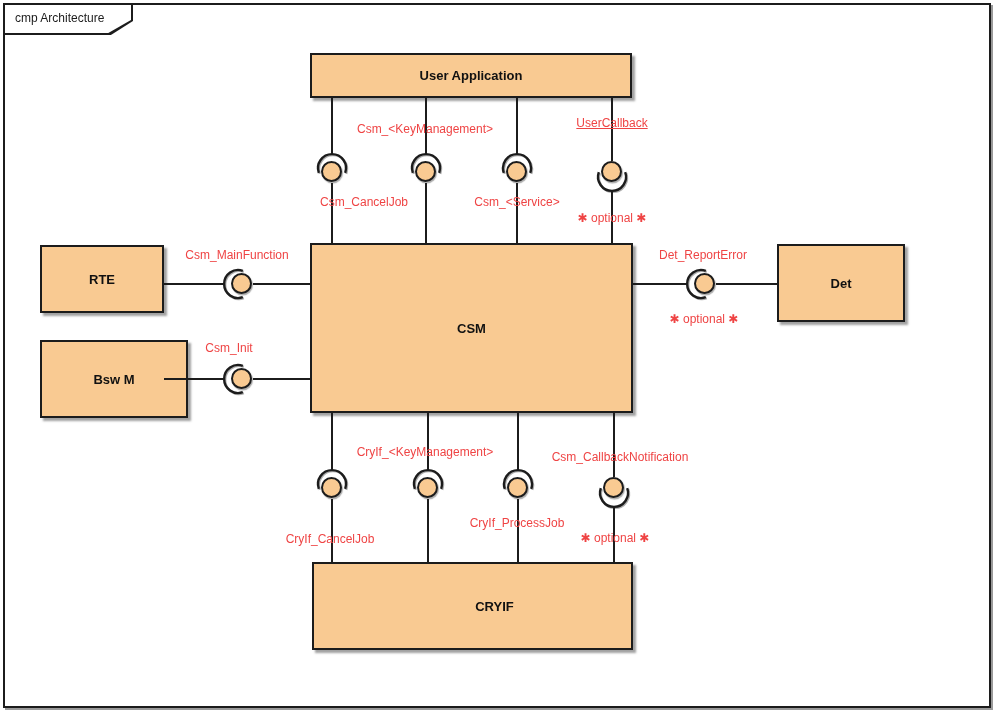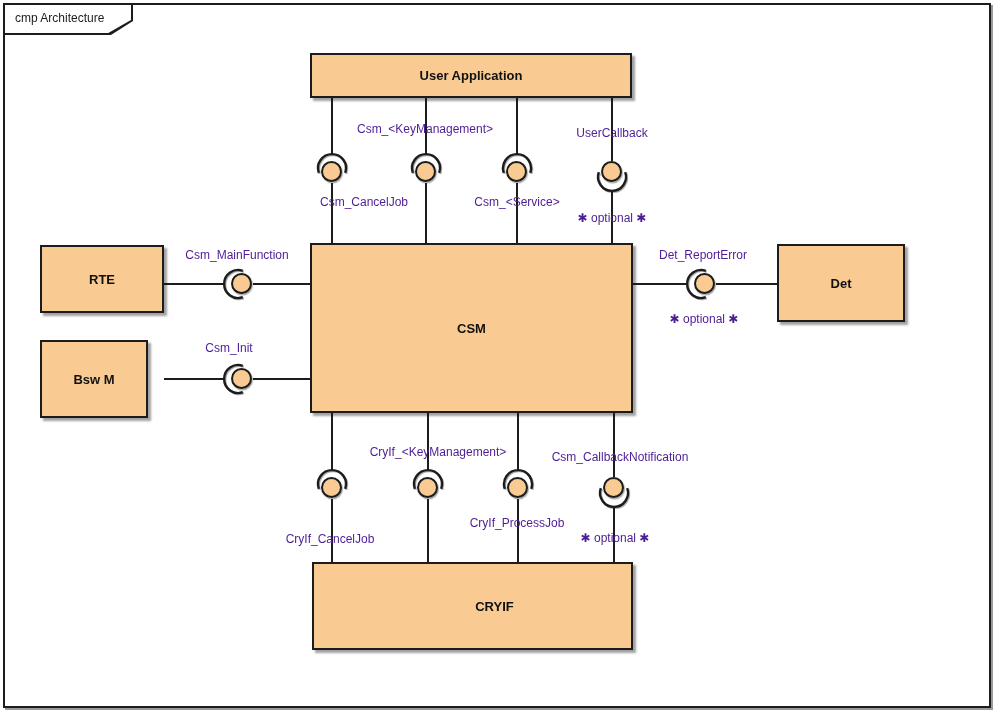--- a/index.html
+++ b/index.html
@@ -42,42 +42,42 @@
     position:absolute; width:17px; height:17px; border:2px solid #1c1c1c;
     border-radius:50%; background:#f9ca92;
     box-shadow:1px 1.5px 1px rgba(70,70,70,0.45);
   }
   svg.socket {
     position:absolute; width:34px; height:34px; overflow:visible;
     filter:drop-shadow(1px 1.5px 0.5px rgba(70,70,70,0.45));
   }
   svg.socket path { fill:none; stroke:#1c1c1c; stroke-width:2.4; }
   .lbl {
-    position:absolute; font-size:12px; color:#4c1d95;
+    position:absolute; font-size:12px; color:#ef4444;
     white-space:nowrap; transform:translateX(-50%);
   }
 </style>
 </head>
 <body>
 
 <div class="frame"></div>
 <div class="tab-outer"></div>
 <div class="tab-inner"></div>
 <div class="tab-label">cmp Architecture</div>
 
 <div class="comp" style="left:310px; top:53px;  width:322px; height:45px;">
     <span>User Application</span>
   </div>
 <div class="comp" style="left:310px; top:243px; width:323px; height:170px;">
     <span>CSM</span>
   </div>
 <div class="comp" style="left:40px;  top:245px; width:124px; height:68px;">
     <span>RTE</span>
   </div>
-<div class="comp" style="left:40px;  top:340px; width:108px; height:78px;">
+<div class="comp" style="left:40px;  top:340px; width:148px; height:78px;">
     <span>Bsw M</span>
   </div>
 <div class="comp" style="left:777px; top:244px; width:128px; height:78px;">
     <span>Det</span>
   </div>
 <div class="comp" style="left:312px; top:562px; width:321px; height:88px;padding-left:44px;">
     <span>CRYIF</span>
   </div>
 
 <div class="vline" style="left:331px; top:98px;  height:56px;"></div>
@@ -151,28 +151,28 @@
 <div class="hline" style="left:253px; top:378px; width:57px;"></div>
 
 <div class="hline" style="left:633px; top:283px; width:54px;"></div>
 <svg class="socket" style="left:684px; top:267px;" viewBox="0 0 34 34">
     <path d="M 21.8 3.8 A 14 14 0 1 0 21.8 30.2"></path>
   </svg>
 <div class="ball" style="left:694px; top:273px;"></div>
 <div class="hline" style="left:716px; top:283px; width:61px;"></div>
 
 <div class="lbl" style="left:425px; top:122px;">Csm_&lt;KeyManagement&gt;</div>
-<div class="lbl" style="left:612px; top:126px;">UserCallback</div>
+<div class="lbl" style="left:612px; top:116px;text-decoration:underline;">UserCallback</div>
 <div class="lbl" style="left:332px; top:195px;margin-left:32px;">Csm_CancelJob</div>
 <div class="lbl" style="left:517px; top:195px;">Csm_&lt;Service&gt;</div>
 <div class="lbl" style="left:612px; top:211px;">✱ optional ✱</div>
 
 <div class="lbl" style="left:237px; top:248px;">Csm_MainFunction</div>
 <div class="lbl" style="left:229px; top:341px;">Csm_Init</div>
 
 <div class="lbl" style="left:703px; top:248px;">Det_ReportError</div>
 <div class="lbl" style="left:704px; top:312px;">✱ optional ✱</div>
 
-<div class="lbl" style="left:425px; top:445px;margin-left:13px;">CryIf_&lt;KeyManagement&gt;</div>
+<div class="lbl" style="left:425px; top:445px;">CryIf_&lt;KeyManagement&gt;</div>
 <div class="lbl" style="left:620px; top:450px;">Csm_CallbackNotification</div>
 <div class="lbl" style="left:330px; top:532px;">CryIf_CancelJob</div>
 <div class="lbl" style="left:517px; top:516px;">CryIf_ProcessJob</div>
 <div class="lbl" style="left:615px; top:531px;">✱ optional ✱</div>
 
 </body></html>

